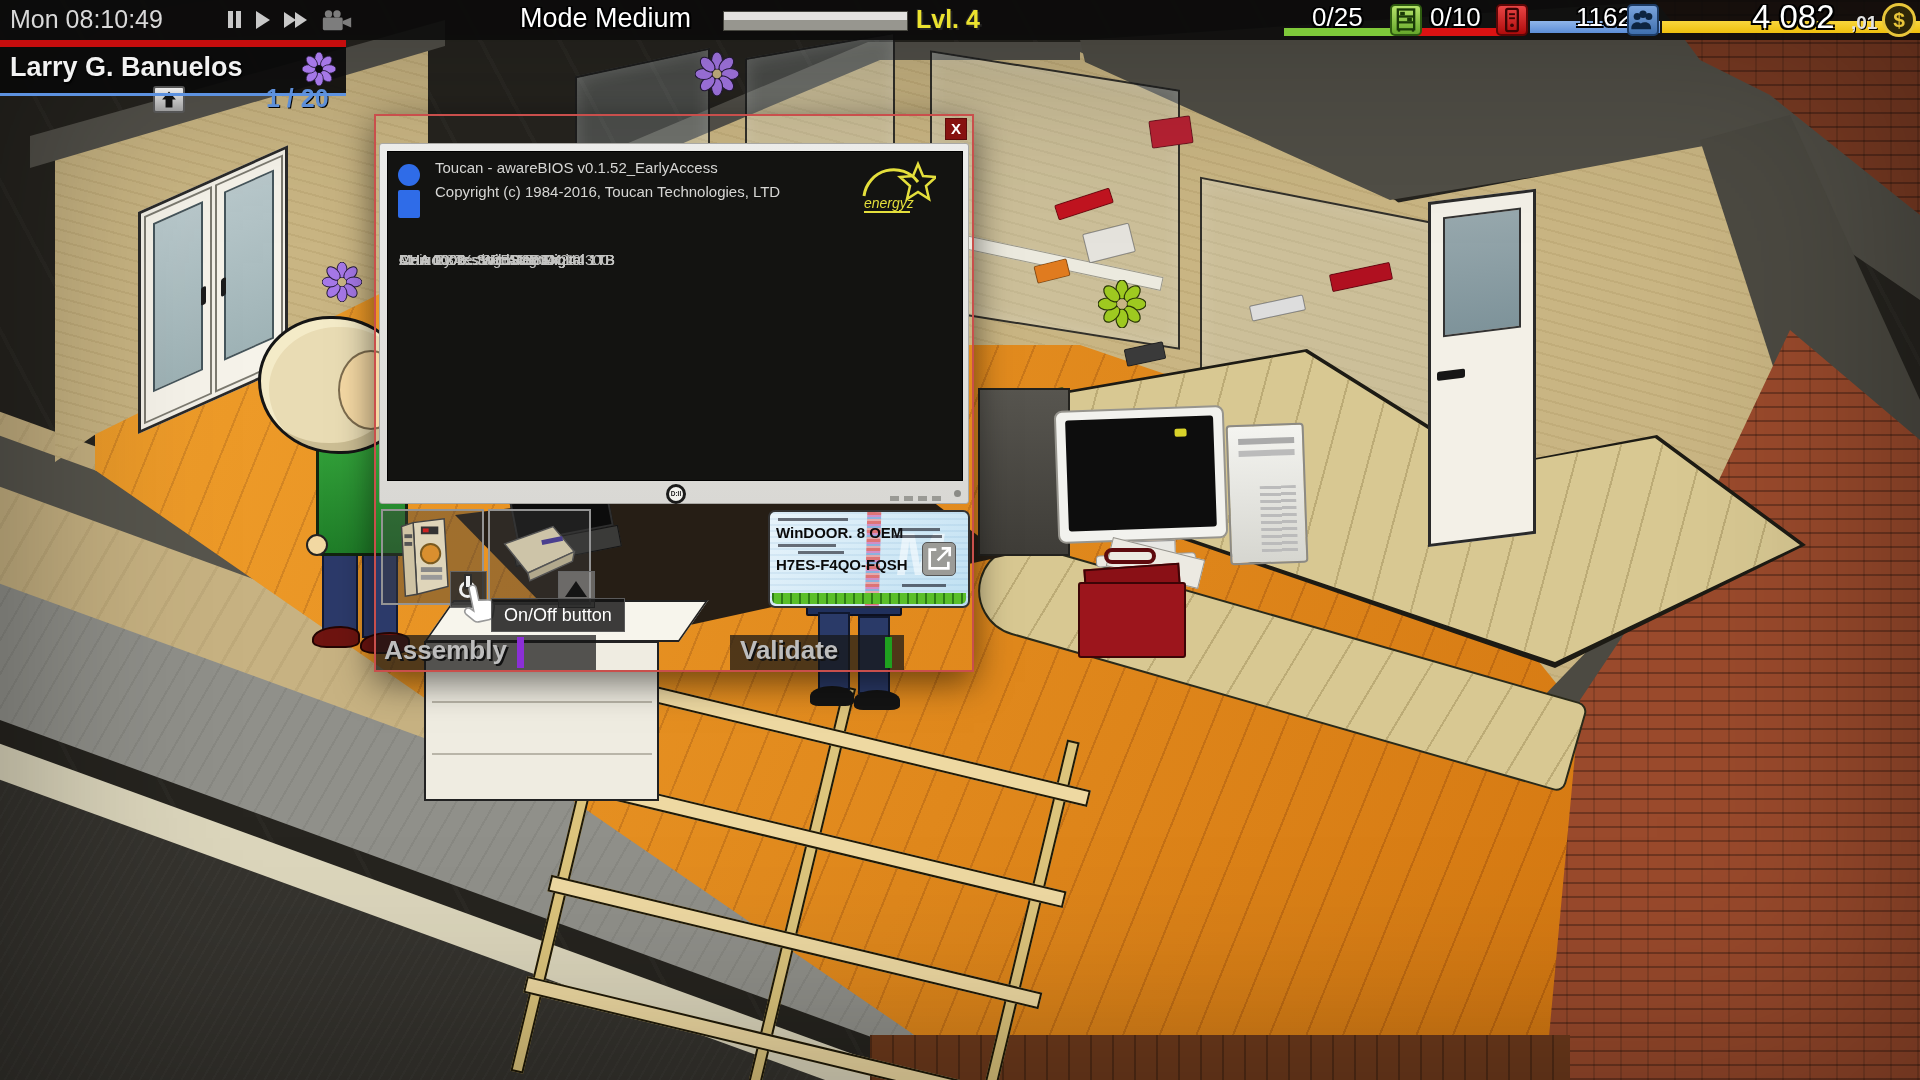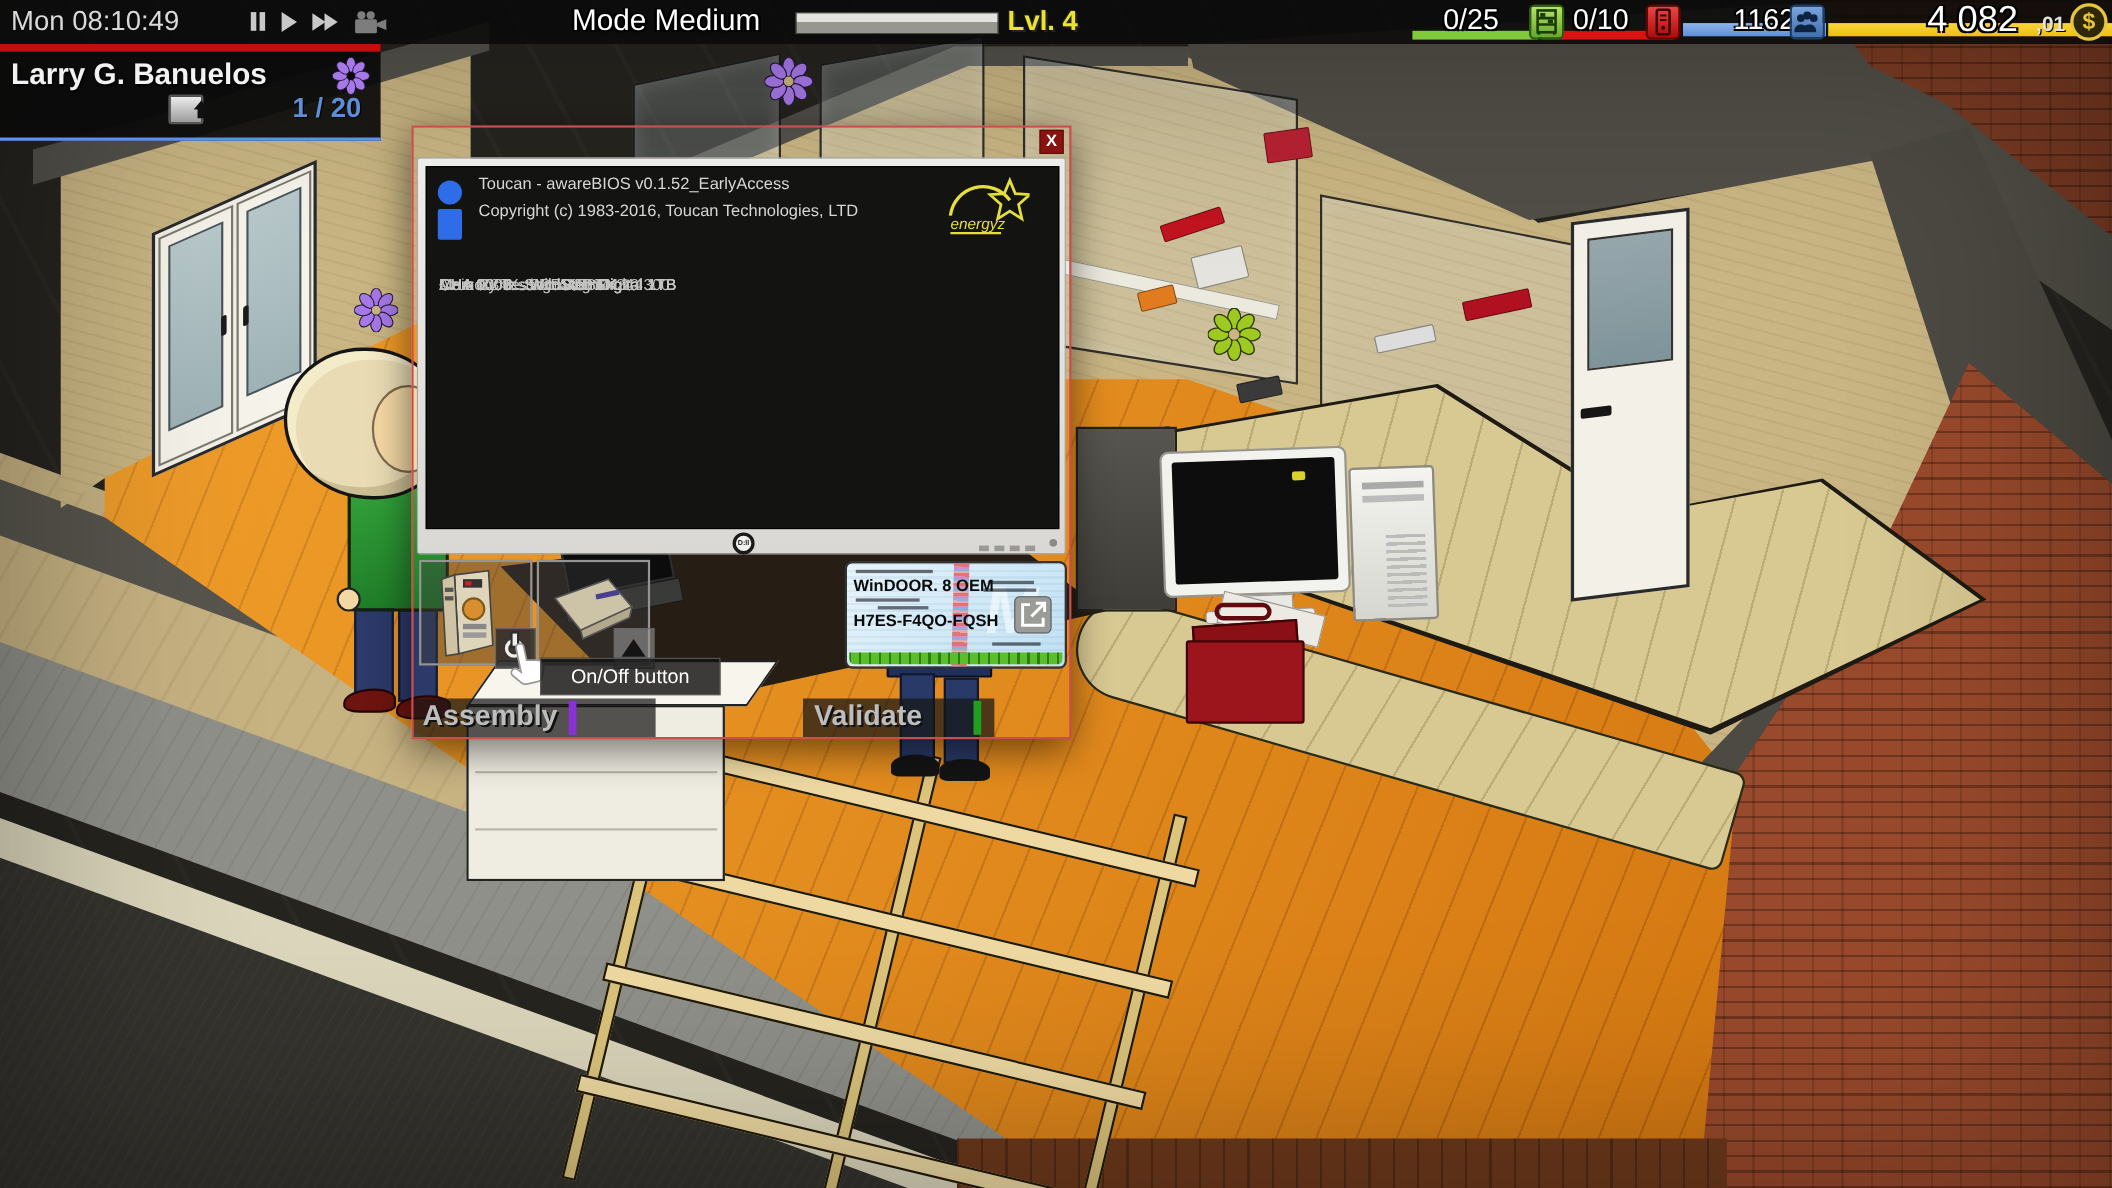--- a/index.html
+++ b/index.html
@@ -127,21 +127,21 @@
     background:linear-gradient(#e3e2df 0 45%,#97968f 45%);}
   .level{left:916px;top:5px;font-size:25px;font-weight:bold;color:#ece32f;
     text-shadow:-1px -1px 0 #222,2px 2px 0 #222;}
   .strip{height:8px;}
   .chip{width:32px;height:32px;border-radius:5px;top:4px;}
   .stat{top:2px;font-size:26px;}
   .coin{left:1882px;top:3px;width:34px;height:34px;border-radius:50%;background:#2e2708;border:3px solid #e8c63a;
     color:#e8c63a;font-size:21px;font-weight:bold;text-align:center;line-height:28px;}
 
   
-  .emp{left:0;top:40px;width:346px;height:88px;background:rgba(10,10,10,.92);z-index:29;text-align:center;}
+  .emp{left:0;top:40px;width:346px;height:56px;background:rgba(10,10,10,.92);z-index:29;}
   .emp-red{left:0;top:0;width:100%;height:7px;background:#c60d0d;}
   .emp-name{left:10px;top:12px;font-size:27px;font-weight:bold;color:#f2f2f2;text-shadow:1px 2px 2px #000;white-space:nowrap;}
   .emp-up{left:153px;top:46px;width:32px;height:27px;background:linear-gradient(#ececec,#9c9c9c);border:2px solid #555;border-radius:3px;cursor:pointer;}
   .emp-count{left:266px;top:44px;font-size:25px;font-weight:bold;color:#5d8fd9;text-shadow:1px 1px 0 #000;}
   .emp-blue{left:0;bottom:0;width:100%;height:3px;background:#5d92e0;}
 
   
   .dialog{left:374px;top:114px;width:600px;height:558px;border:2px solid #c94f4c;z-index:20;
     box-shadow:0 10px 34px rgba(0,0,0,.55);}
   .dlg-title{left:0;top:0;width:100%;height:27px;background:#d96160;
@@ -165,21 +165,21 @@
   .bezel-mark{top:352px;width:9px;height:5px;background:#9a9a95;}
 
   .slot{top:393px;width:103px;height:96px;border:2px solid #949494;background:rgba(60,60,60,.42);cursor:pointer;}
   .btn-ol{width:37px;height:37px;border:1px solid #666;cursor:pointer;}
   .btn-power{left:74px;top:455px;background:rgba(45,45,45,.85);}
   .pwr-ring{left:8px;top:9px;width:17px;height:17px;border:3px solid #f0f0f0;border-radius:50%;}
   .pwr-bar{left:15px;top:4px;width:4px;height:11px;background:#f0f0f0;box-shadow:0 0 0 2px rgba(45,45,45,1);}
   .btn-up{left:182px;top:455px;background:rgba(150,150,150,.6);}
   .up-tri{left:6px;top:9px;width:0;height:0;border-left:11px solid transparent;border-right:11px solid transparent;border-bottom:16px solid #141414;}
   .hand{left:80px;top:462px;width:48px;height:52px;transform:rotate(-12deg);pointer-events:none;}
-  .tooltip{left:115px;top:482px;height:34px;line-height:32px;padding:0 27px;background:rgba(18,18,18,.82);
+  .tooltip{left:115px;top:482px;height:34px;line-height:32px;padding:0 12px;background:rgba(18,18,18,.82);
     border:1px solid #5a5a5a;color:#fff;font-size:18px;white-space:nowrap;}
 
   .card{left:392px;top:394px;width:202px;height:98px;border:2px solid #333;border-radius:7px;cursor:pointer;
     background:linear-gradient(135deg,#e8f4fb,#bfe0f2);
     background-image:repeating-linear-gradient(180deg, rgba(80,140,190,.10) 0 2px, transparent 2px 6px),linear-gradient(135deg,#e8f4fb,#bfe0f2);
     overflow:hidden;}
   .card-wm{right:22px;top:8px;font-size:60px;font-weight:bold;color:rgba(255,255,255,.55);transform:skewX(-8deg);}
   .holo{left:96px;top:0;width:14px;height:98px;transform:rotate(1.5deg);opacity:.85;
     background:repeating-linear-gradient(180deg,#e06060 0 3px,#d080c0 3px 5px,#80a8d8 5px 7px,#e8a0a0 7px 9px);}
   .fineline{background:rgba(20,20,30,.6);height:3px;}
@@ -361,21 +361,21 @@
   </div>
 
   <div class="dialog">
     <div class="dlg-close">X</div>
 
     <div class="monitor">
       <div class="mscreen">
         <div class="bios-circle"></div>
         <div class="bios-rect"></div>
         <div class="bios-h" style="top:7px">Toucan - awareBIOS v0.1.52_EarlyAccess</div>
-        <div class="bios-h" style="top:31px">Copyright (c) 1983-2016, Toucan Technologies, LTD</div>
+        <div class="bios-h" style="top:31px">Copyright (c) 1984-2016, Toucan Technologies, LTD</div>
         <div class="bios-lines">
           <div class="bios-line">Azuz C34X-S REV.5004</div>
           <div class="bios-line"></div>
           <div class="bios-line">Main Processor: AMP FX 10 300</div>
           <div class="bios-line">Memory Testing: 16384M</div>
           <div class="bios-line">CHA 0000... WildSternDigital 1TB</div>
           <div class="bios-line">CHA 0001... WildSternDigital 1TB</div>
           <div class="bios-line">CHA 0002... WildSternDigital 1TB</div>
           <div class="bios-line">CHA 0003... SumSag SX244</div>
         </div>

